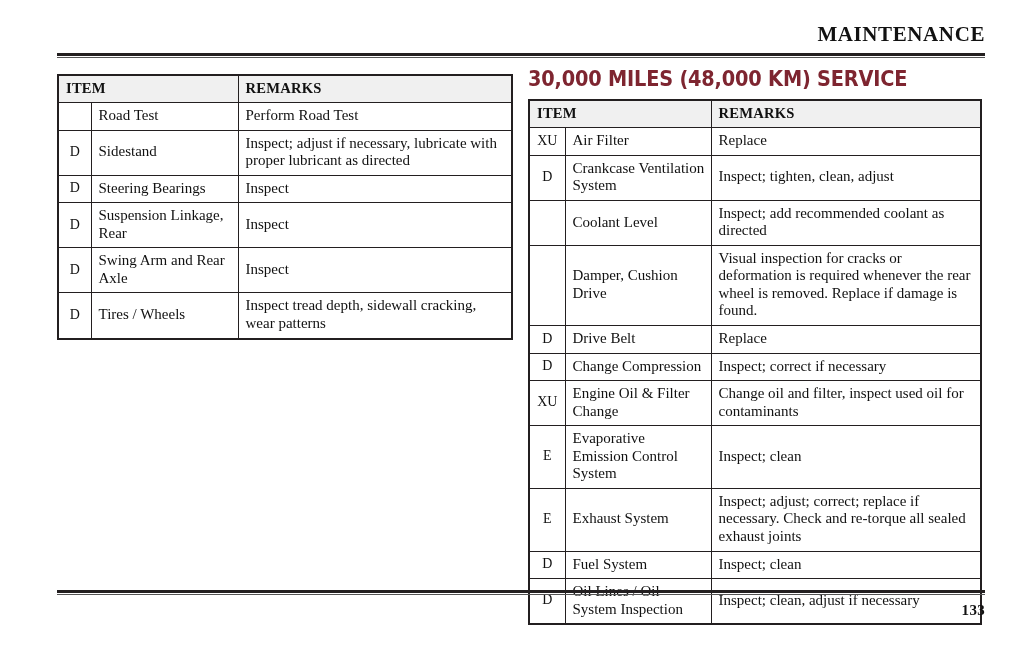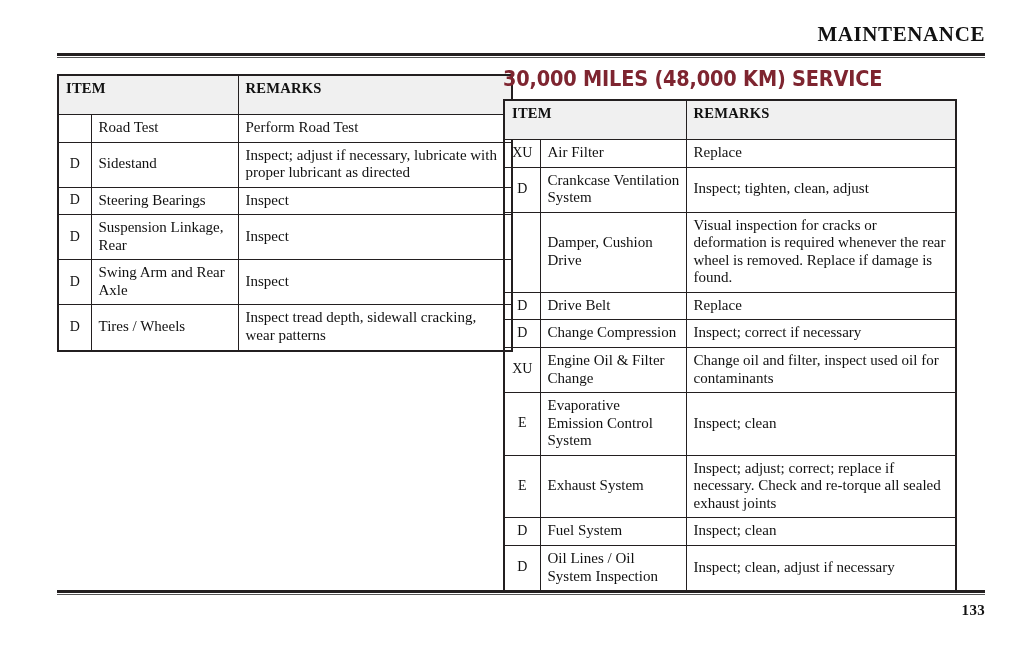--- a/index.html
+++ b/index.html
@@ -79,21 +79,21 @@
 
   
   .col-left {
     position: absolute;
     left: 57px;
     top: 74px;
     width: 454px;
   }
   .col-right {
     position: absolute;
-    left: 503px;
+    left: 528px;
     top: 68px;
     width: 452px;
   }
 
   
   .section-heading {
     font-family: "DejaVu Sans", "Liberation Sans", sans-serif;
     font-size: 21px;
     font-weight: 700;
     color: #7e2530;
@@ -121,21 +121,21 @@
     padding: 4px 6px 5px 6px;
     color: #111111;
   }
   table.mtable thead th {
     background: #f0f0f0;
     font-weight: 700;
     font-size: 14.6px;
     text-align: left;
     letter-spacing: 0.2px;
     padding-top: 4px;
-    padding-bottom: 17px;
+    padding-bottom: 5px;
   }
   table.mtable td.code {
     text-align: center;
     padding-left: 2px;
     padding-right: 2px;
     font-size: 14px;
   }
   table.mtable td.item {
     padding-left: 7px;
   }
@@ -241,20 +241,25 @@
           <td class="item">Air Filter</td>
           <td class="remarks">Replace</td>
         </tr>
         <tr>
           <td class="code">D</td>
           <td class="item">Crankcase Ventilation System</td>
           <td class="remarks">Inspect; tighten, clean, adjust</td>
         </tr>
         <tr>
           <td class="code"></td>
+          <td class="item">Coolant Level</td>
+          <td class="remarks">Inspect; add recommended coolant as directed</td>
+        </tr>
+        <tr>
+          <td class="code"></td>
           <td class="item">Damper, Cushion Drive</td>
           <td class="remarks">Visual inspection for cracks or deformation is required whenever the rear wheel is removed. Replace if damage is found.</td>
         </tr>
         <tr>
           <td class="code">D</td>
           <td class="item">Drive Belt</td>
           <td class="remarks">Replace</td>
         </tr>
         <tr>
           <td class="code">D</td>

